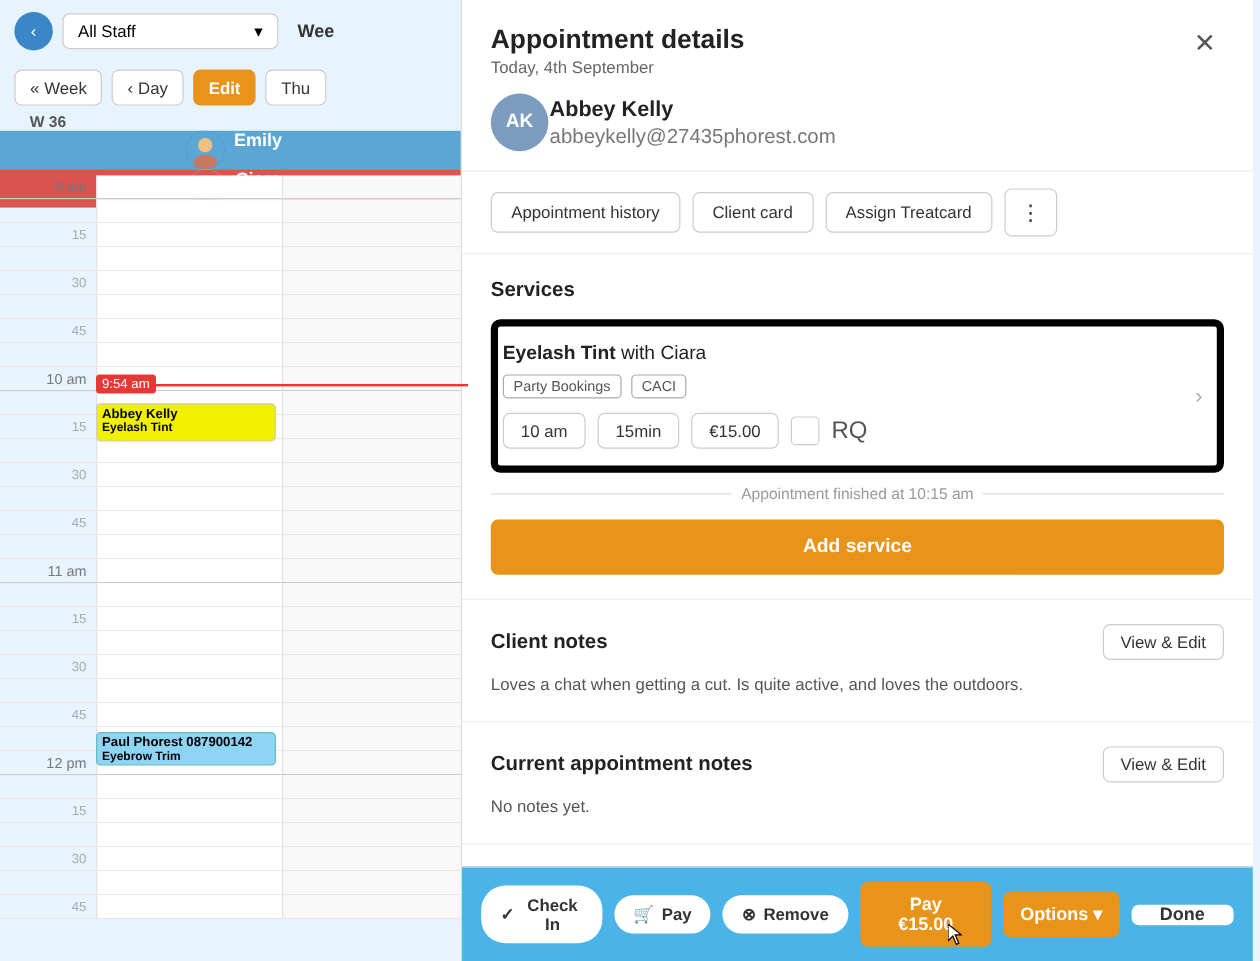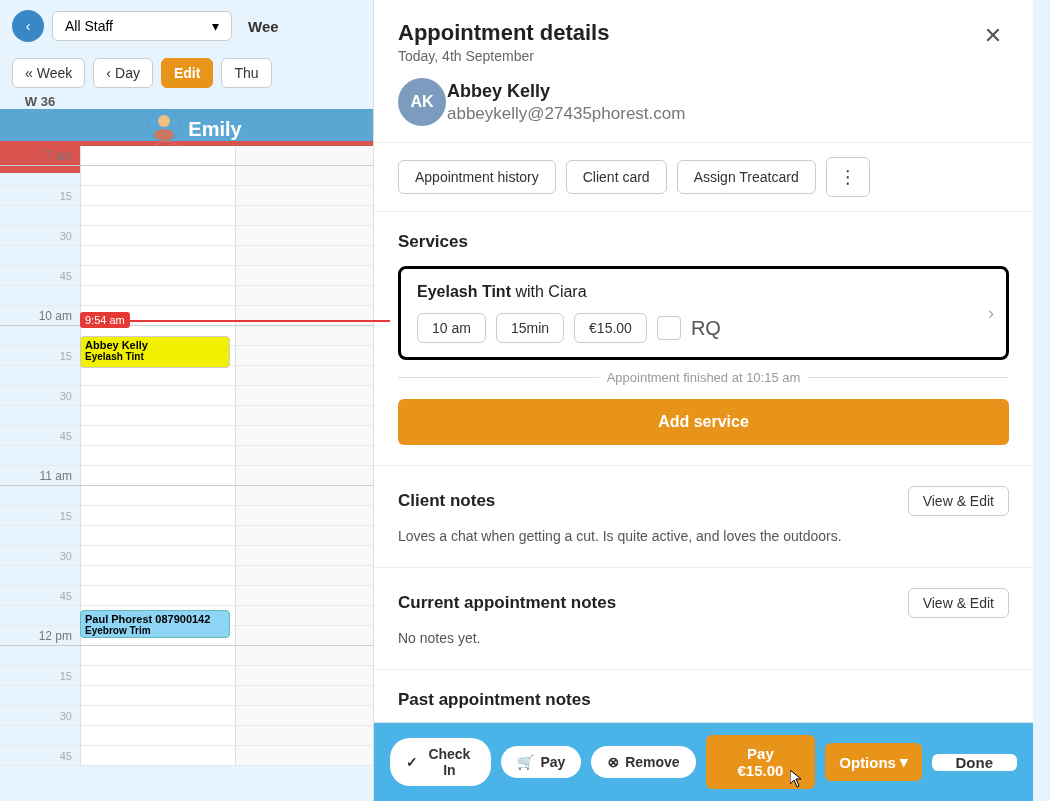--- a/index.html
+++ b/index.html
@@ -54,22 +54,22 @@
     .grid-header-row {
       display: flex; height: 52px; border-bottom: 1px solid #1d4ed8;
       position: relative;
       flex-direction: column;
     }
     .grid-week-cell {
       width: 80px; display: flex; align-items: center; justify-content: center;
       font-size: 13px; font-weight: 600; color: #555; background: #e8f4fd;
     }
     .grid-staff-header {
-      flex: 1; display: flex; align-items: flex-end; justify-content: center;
-      gap: 8px; font-size: 20px; font-weight: 700; color: white;
+      flex: 1; display: flex; align-items: flex-start; justify-content: center;
+      gap: 8px; font-size: 15px; font-weight: 700; color: white;
     }
     .grid-staff-header.emily { background: #5ba7d4; }
     .grid-staff-header.ciara { background: #d9534f; }
 
     
     .time-grid {
       position: relative; height: 620px; overflow-y: auto;
     }
     .time-row {
       display: flex; height: 20px; border-bottom: 1px solid #e8e8e8;
@@ -106,21 +106,21 @@
       background: #f0f000; border: 1px solid #ccc;
       left: 80px; width: 150px; top: 190px; height: 32px;
     }
     .appt.paul {
       background: #8dd4f5; border: 1px solid #6bb;
       left: 80px; width: 150px; top: 464px; height: 28px;
     }
 
     
     .panel-side {
-      position: absolute; left: 373px; top: 0; width: 660px; height: 801px;
+      position: absolute; left: 384px; top: 0; width: 660px; height: 801px;
       background: white; border-left: 1px solid #ddd; display: flex; flex-direction: column;
     }
 
     
     .panel-header {
       padding: 20px 24px 16px; border-bottom: 1px solid #eee;
     }
     .panel-title {
       font-size: 22px; font-weight: 700; color: #222;
     }
@@ -161,21 +161,21 @@
     .panel-body {
       flex: 1; overflow-y: auto; padding: 0;
     }
 
     
     .section { padding: 20px 24px; border-bottom: 1px solid #eee; }
     .section-title { font-size: 17px; font-weight: 700; color: #222; margin-bottom: 14px; }
 
     
     .service-card {
-      border: 3px solid #000000; border-radius: 8px; padding: 14px 16px;
+      border: 6px solid #000000; border-radius: 8px; padding: 14px 4px;
       position: relative;
     }
     .service-name { font-size: 16px; color: #222; }
     .service-name strong { font-weight: 700; }
     .service-tags { display: flex; gap: 8px; margin-top: 8px; }
     .service-tag {
       border: 1px solid #aaa; border-radius: 4px; padding: 2px 8px;
       font-size: 12px; color: #555;
     }
     .service-info-row {
@@ -322,21 +322,21 @@
     </div>
 
     <div class="appt paul">
       <div style="font-size:11px;font-weight:700;">Paul Phorest 087900142</div>
       <div style="font-size:10px;">Eyebrow Trim</div>
     </div>
 
     <div style="margin-top:0;">
 
       <div class="time-row hour">
-        <div class="time-label">7 am</div>
+        <div class="time-label">9 am</div>
         <div class="time-col emily-col"></div>
         <div class="time-col ciara-col"></div>
       </div>
       <div class="time-row">
         <div class="time-label"></div>
         <div class="time-col emily-col"></div>
         <div class="time-col ciara-col"></div>
       </div>
       <div class="time-row">
         <div class="time-label" style="font-size:11px;color:#aaa;">15</div>
@@ -519,20 +519,24 @@
 
   <div class="panel-body">
 
     <div class="section">
       <div class="section-title">Services</div>
       <div class="service-card">
         <div class="service-name">
           <strong>Eyelash Tint</strong>
           <span> with Ciara</span>
         </div>
+        <div class="service-tags">
+          <span class="service-tag">Party Bookings</span>
+          <span class="service-tag">CACI</span>
+        </div>
         <div class="service-info-row">
           <span class="service-pill">10 am</span>
           <span class="service-pill">15min</span>
           <span class="service-pill">€15.00</span>
           <div class="service-checkbox"></div>
           <span class="service-rq">RQ</span>
         </div>
         <span class="chevron-right">›</span>
       </div>
       <div class="appt-finished">Appointment finished at 10:15 am</div>

